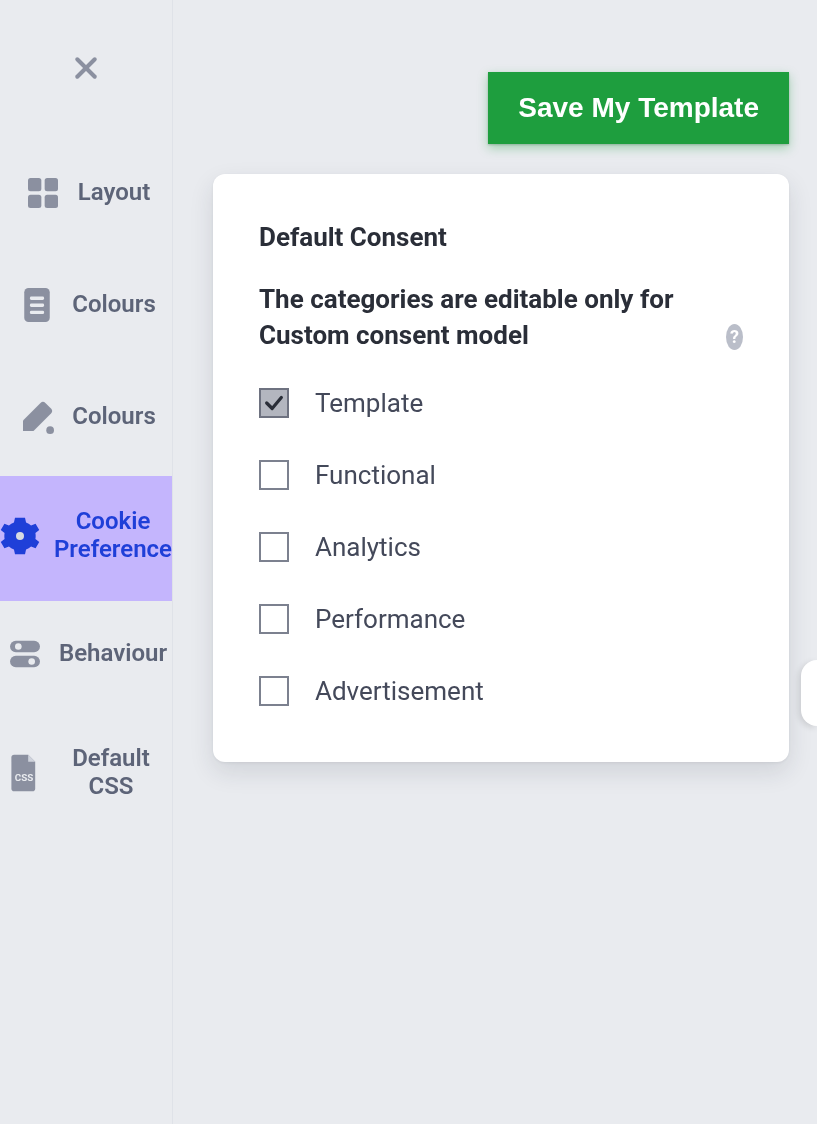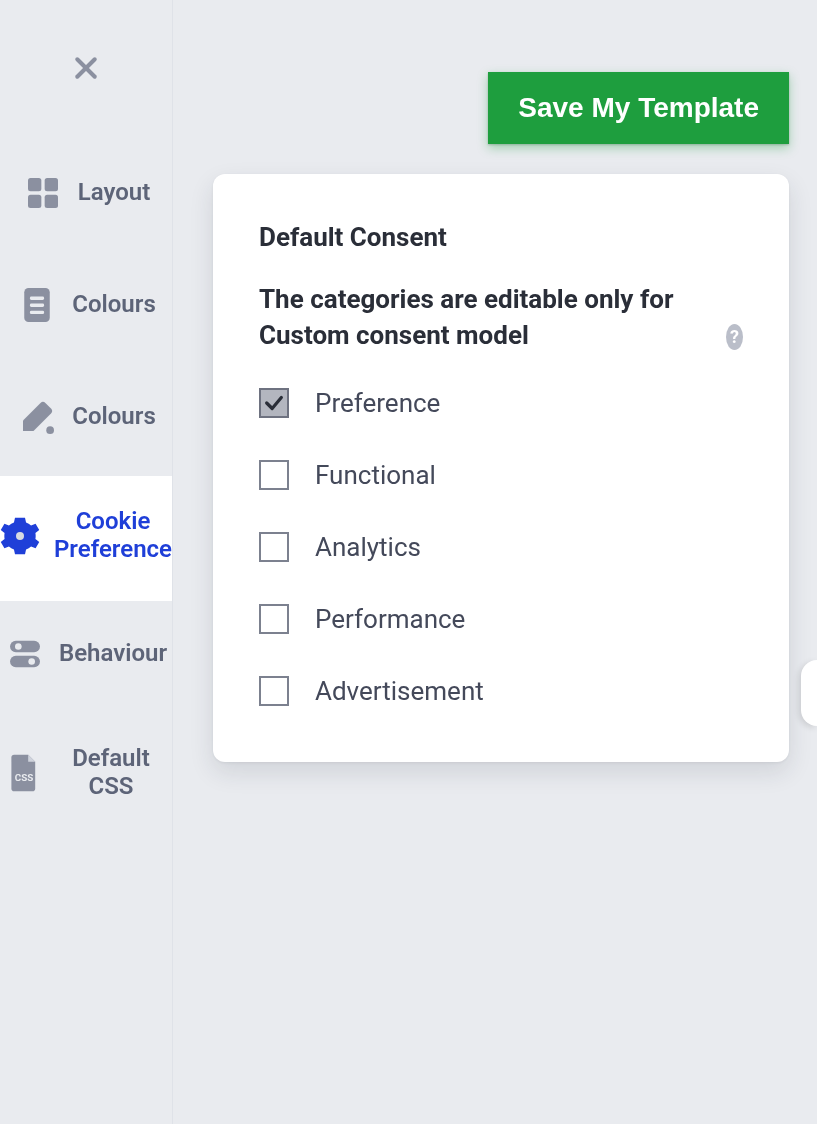--- a/index.html
+++ b/index.html
@@ -27,21 +27,21 @@
     gap: 14px;
     padding: 32px 6px 38px 6px;
     font-size: 24px;
     font-weight: 600;
     color: #5d6478;
     text-align: center;
     line-height: 1.15;
     cursor: pointer;
   }
   .sidebar-item.active {
-    background: #ffffff;
+    background: #c4b5fd;
     color: #1f3fd8;
   }
   .sidebar-item .icon-slot {
     width: 42px;
     height: 42px;
     display: flex;
     align-items: center;
     justify-content: center;
     color: #8b90a0;
   }
@@ -250,21 +250,21 @@
       <div class="subtitle">The categories are editable only for Custom consent model</div>
       <div class="help-dot">?</div>
     </div>
 
     <div class="check-row">
       <span class="chk checked disabled">
         <svg width="22" height="22" viewBox="0 0 24 24" fill="none" stroke="#2a2e38" stroke-width="3.5" stroke-linecap="round" stroke-linejoin="round">
             <polyline points="4 12 10 18 20 6"></polyline>
           </svg>
       </span>
-      <span class="check-label">Preference</span>
+      <span class="check-label">Template</span>
     </div>
 
     <div class="check-row">
       <span class="chk">
         
       </span>
       <span class="check-label">Functional</span>
     </div>
 
     <div class="check-row">

